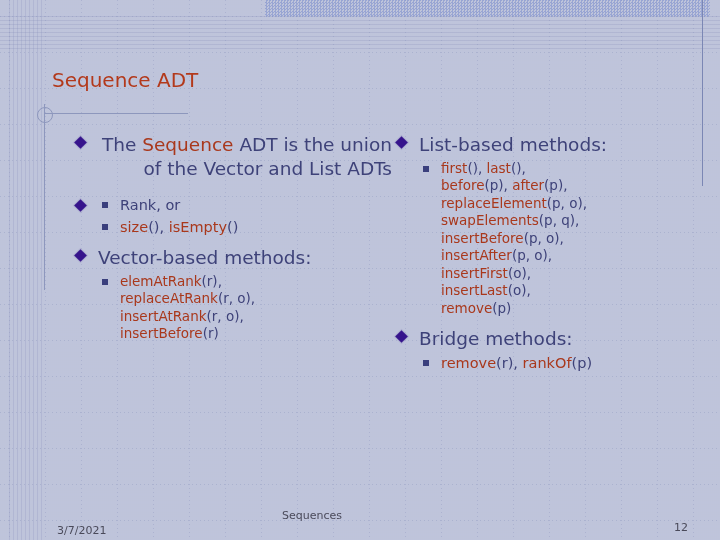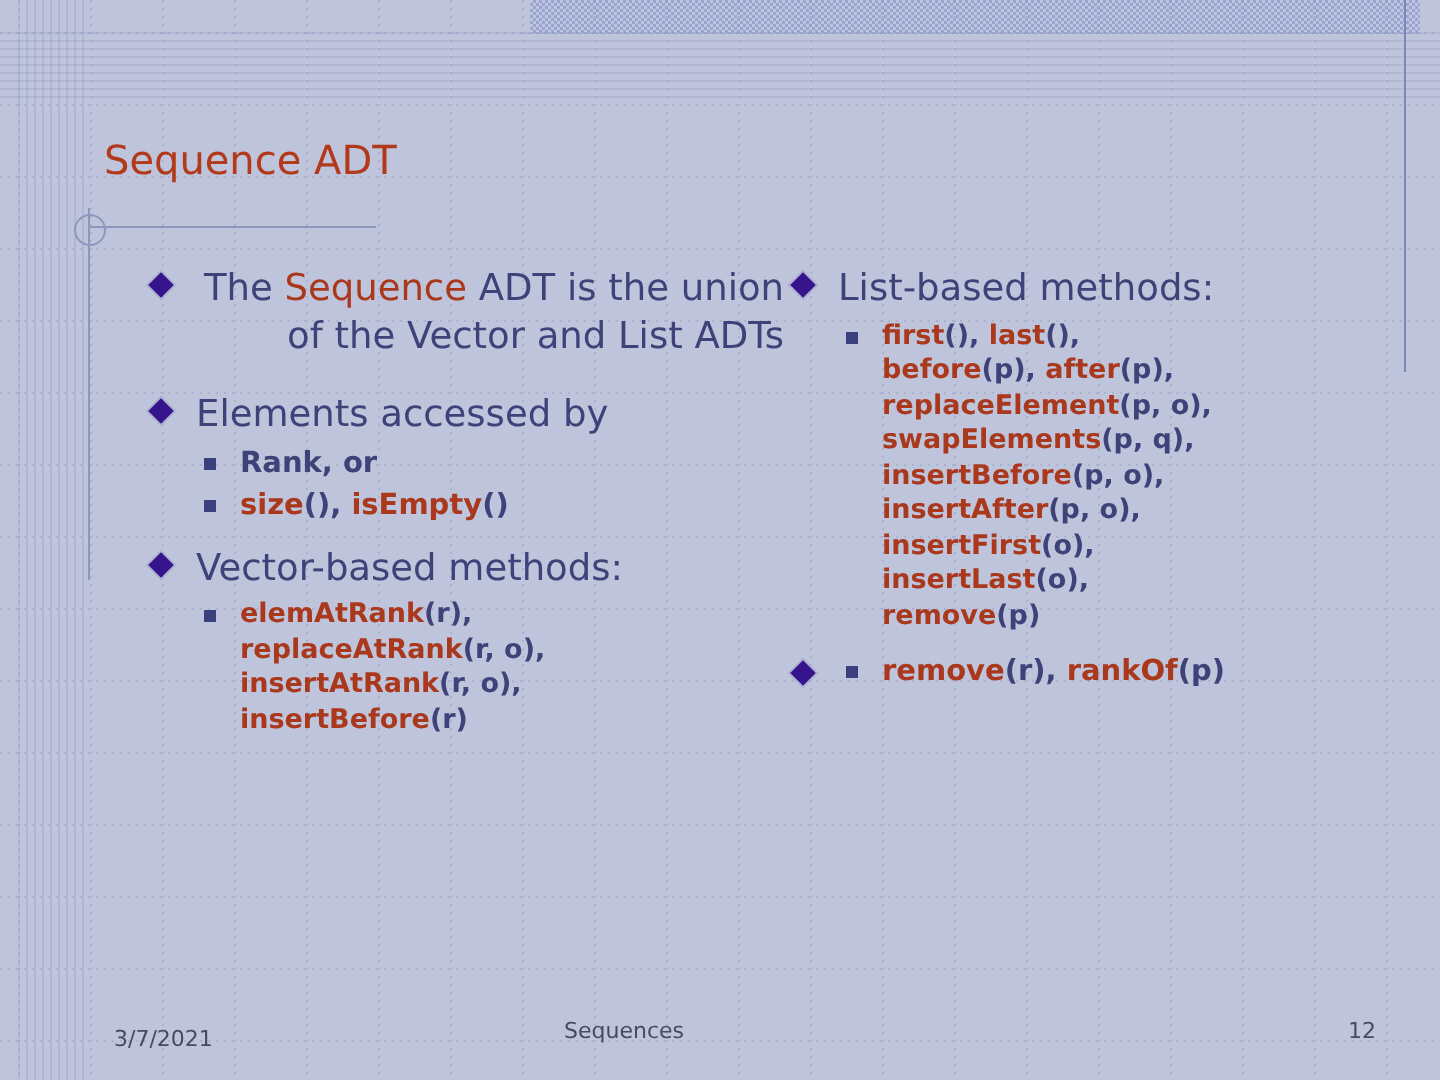--- a/index.html
+++ b/index.html
@@ -173,21 +173,20 @@
     box-shadow: 0 0 0 1px rgba(160,160,200,0.55);
   }
 
   .l2 {
     position: relative;
     padding-left: 48px;
     color: #3e4279;
     font-size: 14.5px;
     line-height: 18.5px;
     margin: 3px 0 3px 0;
-    font-weight: bold;
   }
   .l2 .sq {
     position: absolute;
     left: 30px;
     top: 6px;
     width: 6px;
     height: 6px;
     background: #3a3f7d;
   }
   .l2-small {
@@ -205,23 +204,23 @@
   
   .footer {
     position: absolute;
     left: 0;
     top: 509px;
     width: 720px;
     height: 18px;
     font-size: 11px;
     color: #4a4a5a;
   }
-  .footer .f-date { position: absolute; left: 57px; top: 4px; }
+  .footer .f-date { position: absolute; left: 57px; top: 15px; }
   .footer .f-center { position: absolute; left: 0; top: 0; width: 624px; text-align: center; }
-  .footer .f-page { position: absolute; right: 32px; top: 0; }
+  .footer .f-page { position: absolute; right: 32px; top: 12px; }
 
 </style>
 </head>
 <body>
 
 <div id="slide">
 
   <div class="grid-overlay"></div>
   <div class="grid-cols" id="grid-lines">
       <div class="gcol" style="left: 9px;"></div>
@@ -268,36 +267,36 @@
   <div class="deco-circle"></div>
 
   <div class="slide-title">Sequence ADT</div>
 
   <div class="col-left" id="col-left">
       <div class="l1" style="margin-bottom: 16px; text-align: right;"><span class="dia">
           <span class="dia-shape"></span>
         </span><span><span>The </span><span class="code">Sequence</span><span> ADT is the union of the Vector and List ADTs</span></span></div>
       <div class="l1"><span class="dia">
           <span class="dia-shape"></span>
-        </span><span><span>Elements accessed by</span></span></div>
+        </span></div>
       <div class="l2"><span class="sq"></span><span><span>Rank, or</span></span></div>
       <div class="l2" style="margin-bottom: 10px;"><span class="sq"></span><span><span class="code">size</span><span class="punct">(), </span><span class="code">isEmpty</span><span class="punct">()</span></span></div>
       <div class="l1"><span class="dia">
           <span class="dia-shape"></span>
         </span><span><span>Vector-based methods:</span></span></div>
       <div class="l2 l2-small"><span class="sq"></span><span><span class="code">elemAtRank</span><span class="punct">(r), </span><br><span class="code">replaceAtRank</span><span class="punct">(r, o), </span><br><span class="code">insertAtRank</span><span class="punct">(r, o), </span><br><span class="code">insertBefore</span><span class="punct">(r)</span></span></div>
     </div>
   <div class="col-right" id="col-right">
       <div class="l1"><span class="dia">
           <span class="dia-shape"></span>
         </span><span><span>List-based methods:</span></span></div>
       <div class="l2 l2-small" style="margin-bottom: 10px;"><span class="sq"></span><span><span class="code">first</span><span class="punct">(), </span><span class="code">last</span><span class="punct">(), </span><br><span class="code">before</span><span class="punct">(p), </span><span class="code">after</span><span class="punct">(p), </span><br><span class="code">replaceElement</span><span class="punct">(p, o), </span><br><span class="code">swapElements</span><span class="punct">(p, q), </span><br><span class="code">insertBefore</span><span class="punct">(p, o), </span><br><span class="code">insertAfter</span><span class="punct">(p, o), </span><br><span class="code">insertFirst</span><span class="punct">(o), </span><br><span class="code">insertLast</span><span class="punct">(o), </span><br><span class="code">remove</span><span class="punct">(p)</span></span></div>
       <div class="l1"><span class="dia">
           <span class="dia-shape"></span>
-        </span></div>
+        </span><span><span>Bridge methods:</span></span></div>
       <div class="l2"><span class="sq"></span><span><span class="code">remove</span><span class="punct">(r), </span><span class="code">rankOf</span><span class="punct">(p)</span></span></div>
     </div>
 
   <div class="footer">
     <span class="f-date">3/7/2021</span>
     <span class="f-center">Sequences</span>
     <span class="f-page">12</span>
   </div>
 
 </div>

